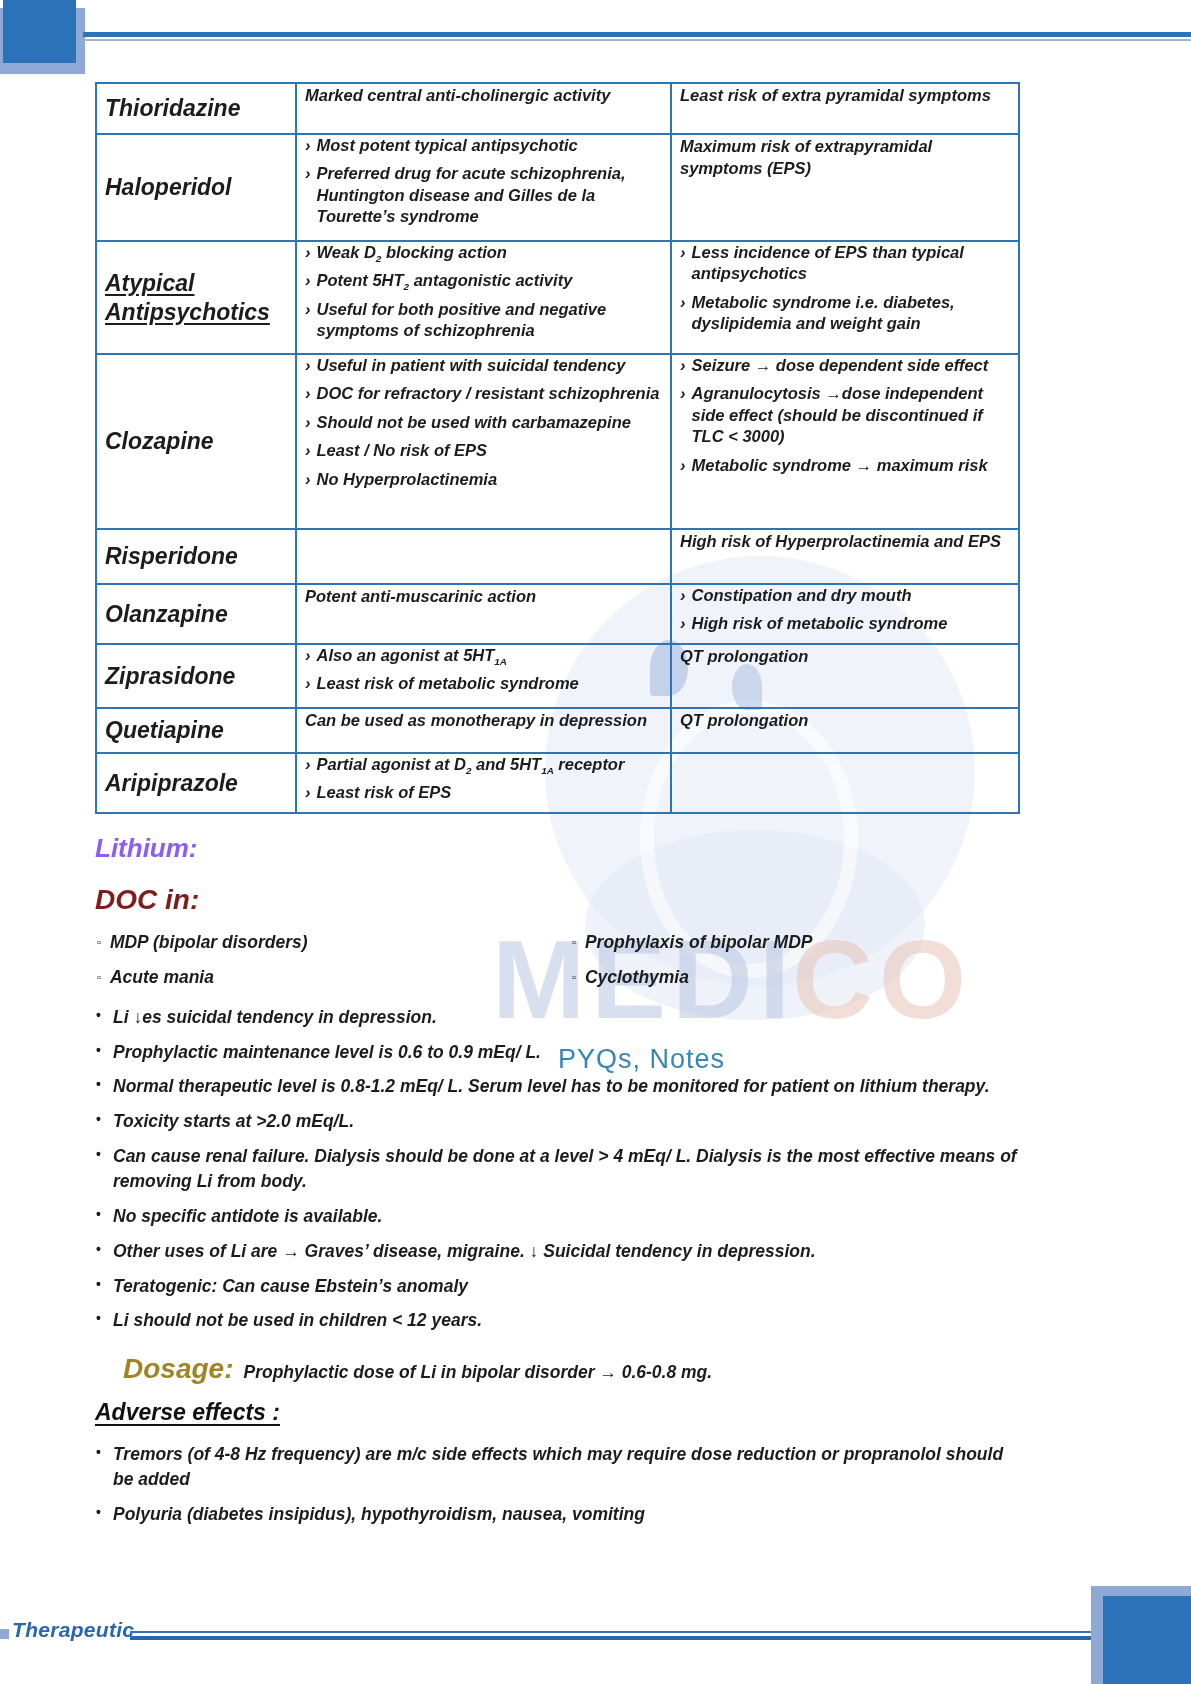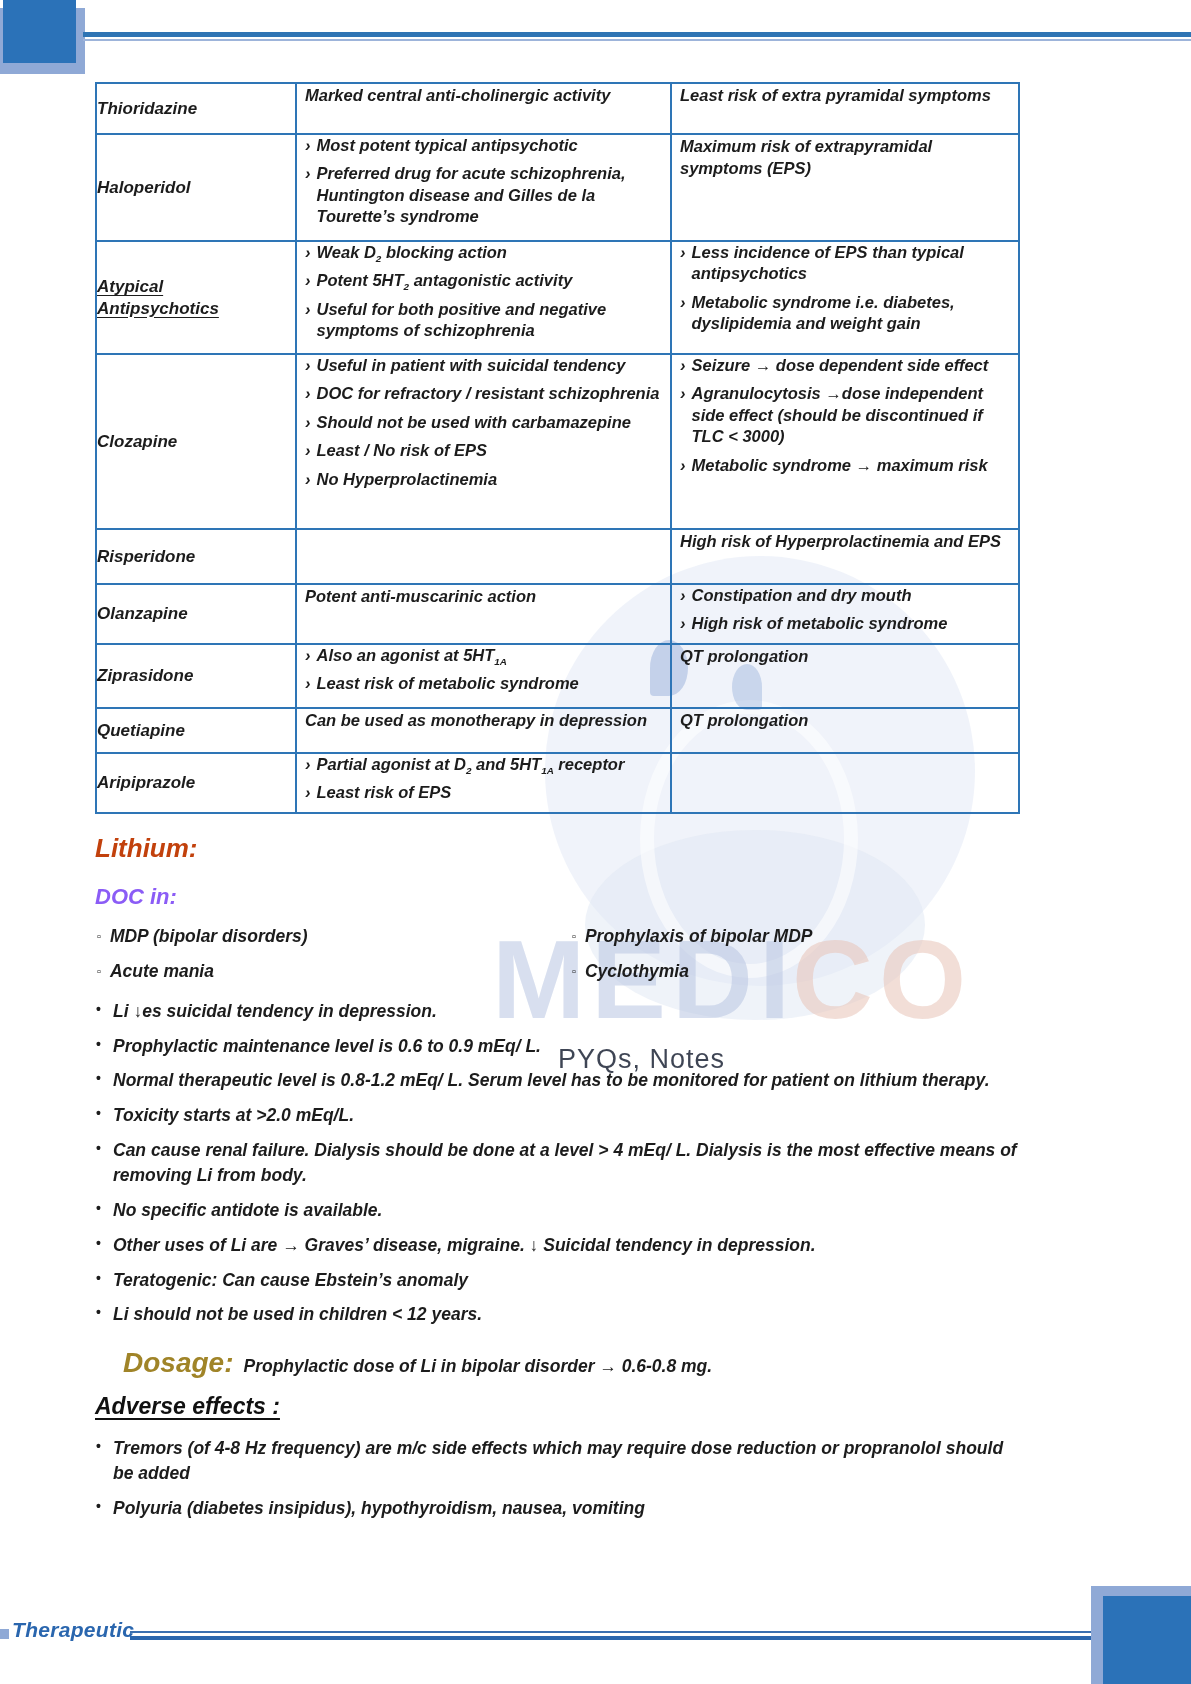--- a/index.html
+++ b/index.html
@@ -26,43 +26,43 @@
   
   .wm{position:absolute;inset:0;z-index:0;pointer-events:none;font-style:normal;}
   .wm-circle{position:absolute;left:545px;top:556px;width:430px;height:430px;border-radius:50%;background:#e3eaf6;opacity:.55;}
   .wm-blob{position:absolute;left:585px;top:830px;width:340px;height:190px;border-radius:50%;background:#dfe7f4;opacity:.5;}
   .wm-drop1{position:absolute;left:650px;top:640px;width:38px;height:56px;border-radius:50% 50% 50% 4px;background:#8fa9d6;opacity:.45;}
   .wm-drop2{position:absolute;left:732px;top:664px;width:30px;height:46px;border-radius:50% 50% 4px 50%;background:#8fa9d6;opacity:.4;}
   .wm-ring{position:absolute;left:640px;top:700px;width:190px;height:250px;border-radius:50%;border:14px solid #ffffff;opacity:.55;}
   .wm-word{position:absolute;top:924px;font-weight:800;font-size:112px;letter-spacing:6px;line-height:1;}
   .wm-word-medi{left:492px;color:#b9c6e2;opacity:.55;}
   .wm-word-co{left:792px;color:#e8c4b8;opacity:.55;}
-  .wm-tag{position:absolute;left:558px;top:1044px;font-size:27px;color:#0f172a;opacity:.8;letter-spacing:1px;}
+  .wm-tag{position:absolute;left:558px;top:1044px;font-size:27px;color:#0369a1;opacity:.8;letter-spacing:1px;}
   
   table.drugs{
     position:absolute;left:95px;top:82px;width:923px;z-index:1;
     border-collapse:collapse;table-layout:fixed;
   }
   .drugs td{border:2px solid #2e75b6;overflow:visible;}
   col.w1{width:200px;} col.w2{width:375px;} col.w3{width:348px;}
-  td.c1{vertical-align:middle;padding:4px 6px 4px 0;font-size:17px;font-weight:700;line-height:1.25;}
+  td.c1{vertical-align:middle;padding:4px 6px 4px 8px;font-size:23px;font-weight:700;line-height:1.25;}
   td.c1.und{text-decoration:underline;text-underline-offset:3px;}
   td.c2,td.c3{vertical-align:top;padding:0 8px;font-size:16.5px;font-weight:600;line-height:1.3;}
   .cb{display:flex;gap:6px;margin-bottom:7px;}
   .cb:last-child{margin-bottom:0;}
   .cm{flex:0 0 auto;}
   .cp{line-height:1.35;}
   sub{font-size:.6em;line-height:0;}
   .row-0{height:51px;} .row-1{height:107px;} .row-2{height:113px;}
   .row-3{height:175px;} .row-4{height:55px;} .row-5{height:60px;}
   .row-6{height:64px;} .row-7{height:45px;} .row-8{height:60px;}
   
   .content{position:absolute;left:95px;top:833px;width:925px;z-index:1;font-size:17.5px;font-weight:600;}
-  .h-lithium{font-size:26px;font-weight:700;color:#c2410c;margin:0 0 20px 0;}
-  .h-doc{font-size:22px;font-weight:700;color:#8b5cf6;margin:0 0 14px 0;}
+  .h-lithium{font-size:26px;font-weight:700;color:#8b5cf6;margin:0 0 20px 0;}
+  .h-doc{font-size:28px;font-weight:700;color:#7f1d1d;margin:0 0 14px 0;}
   .doc-row{position:relative;margin-bottom:10px;line-height:1.45;}
   .doc-item{padding-left:2px;}
   .doc-right{position:absolute;left:475px;top:0;}
   .dm{font-size:11px;margin-right:9px;vertical-align:2px;font-style:normal;}
   .pt{position:relative;padding-left:18px;margin-bottom:10px;line-height:1.42;}
   .pm{position:absolute;left:1px;top:1px;font-size:14px;font-style:normal;}
   .dosage-line{margin:20px 0 14px 0;}
   .dosage-head{font-size:28px;font-weight:700;color:#a08428;margin-right:10px;margin-left:28px;}
   .h-adverse{font-size:23px;font-weight:700;color:#111;text-decoration:underline;text-underline-offset:4px;margin:0 0 16px 0;}
 </style>

